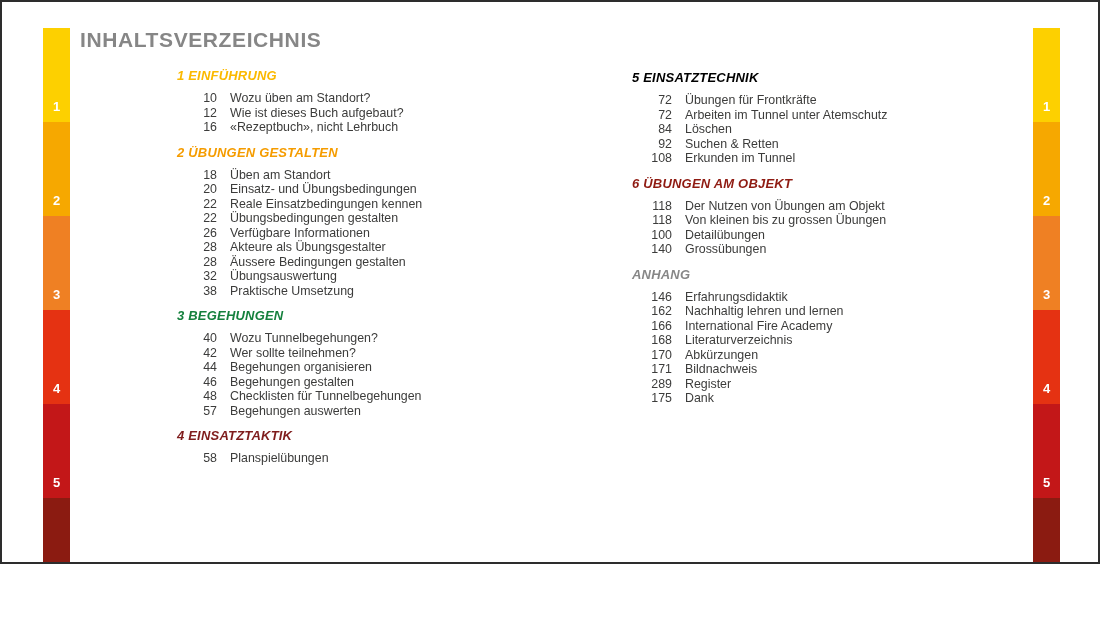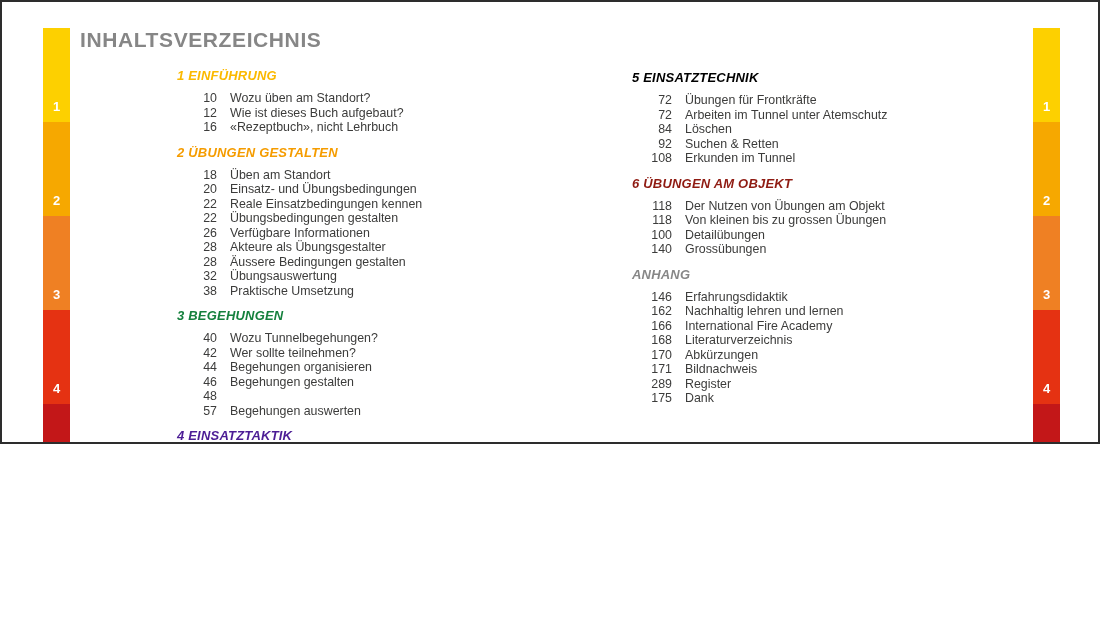--- a/index.html
+++ b/index.html
@@ -1,19 +1,19 @@
 <!DOCTYPE html>
 <html><head>
 <meta charset="utf-8">
 <style>
   html, body { margin: 0; padding: 0; background: #ffffff; }
   .page {
     position: relative;
     width: 1100px;
-    height: 444px;
+    height: 564px;
     box-sizing: border-box;
     background: #ffffff;
     border: 2px solid #2d2d2d;
     overflow: hidden;
     font-family: "Liberation Sans", sans-serif;
   }
   .page-title {
     position: absolute;
     left: 78px;
     top: 26px;
@@ -195,28 +195,29 @@
         <div class="toc-entry">
           <span class="entry-page">44</span>
           <span class="entry-title">Begehungen organisieren</span>
         </div>
         <div class="toc-entry">
           <span class="entry-page">46</span>
           <span class="entry-title">Begehungen gestalten</span>
         </div>
         <div class="toc-entry">
           <span class="entry-page">48</span>
+          <span class="entry-title">Checklisten für Tunnelbegehungen</span>
         </div>
         <div class="toc-entry">
           <span class="entry-page">57</span>
           <span class="entry-title">Begehungen auswerten</span>
         </div>
       </div>
       <div class="toc-section">
-        <div class="section-heading" style="color: #4c1d95;">4 EINSATZTAKTIK</div>
+        <div class="section-heading" style="color: #7f1d1d;">4 EINSATZTAKTIK</div>
         <div class="toc-entry">
           <span class="entry-page">58</span>
           <span class="entry-title">Planspielübungen</span>
         </div>
       </div>
     </div>
   <div class="toc-col toc-col-right">
       <div class="toc-section">
         <div class="section-heading" style="color: #000000;">5 EINSATZTECHNIK</div>
         <div class="toc-entry">

